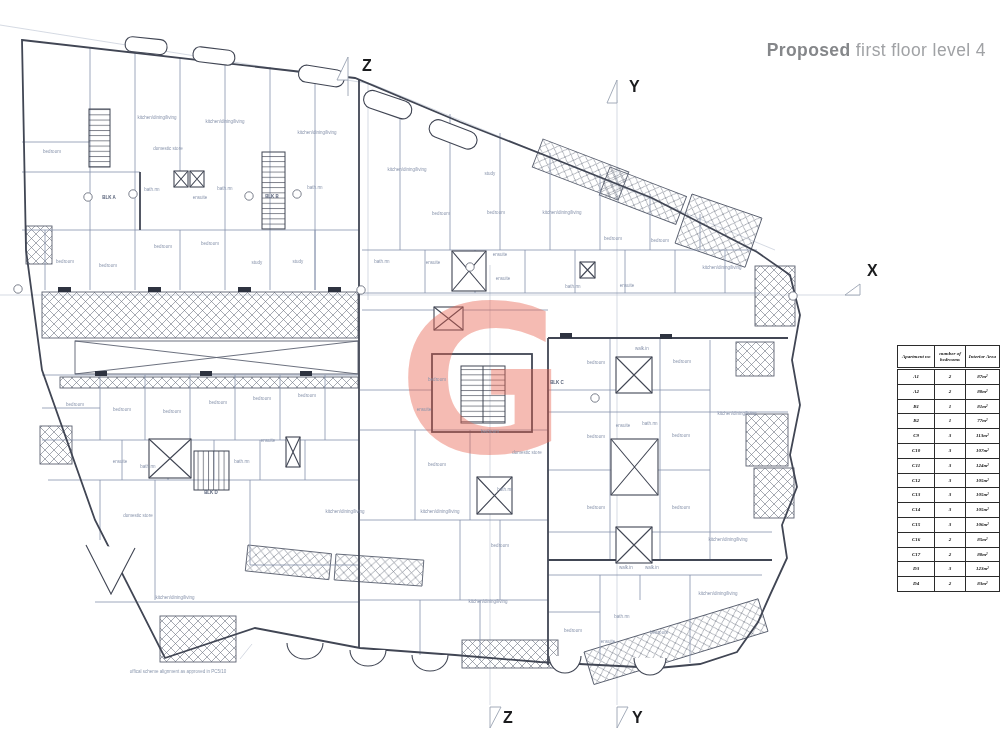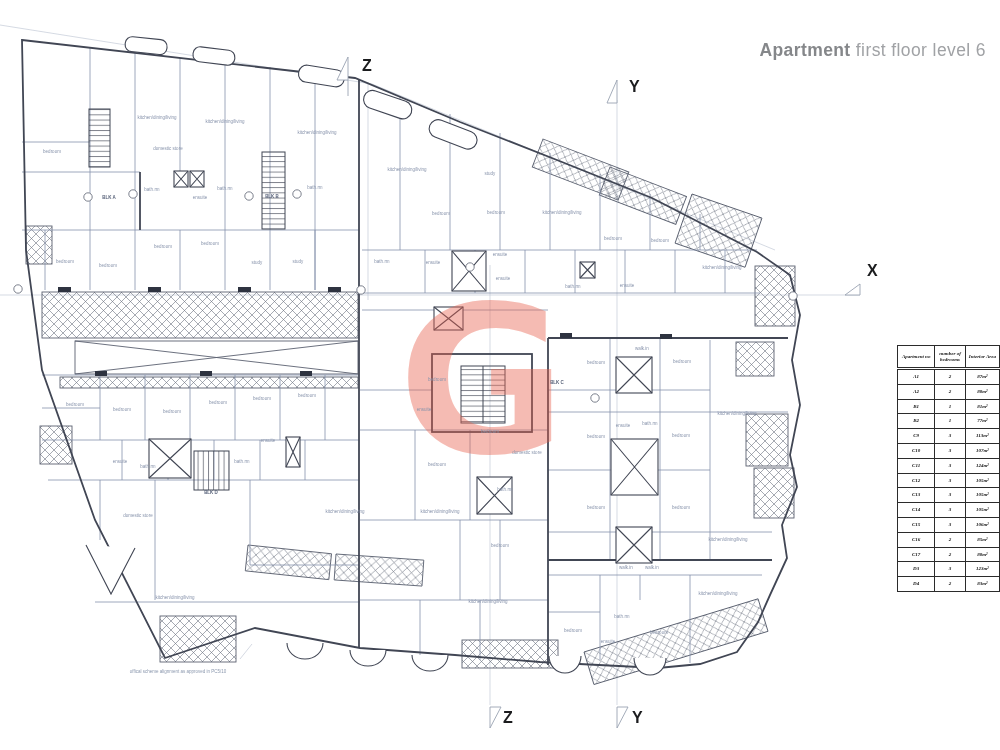--- a/index.html
+++ b/index.html
@@ -267,21 +267,21 @@
       <span class="rlabel" style="left: 307px; top: 396px;">bedroom</span>
       <span class="rlabel" style="left: 120px; top: 462px;">ensuite</span>
       <span class="rlabel" style="left: 148px; top: 467px;">bath.rm</span>
       <span class="rlabel" style="left: 242px; top: 462px;">bath.rm</span>
       <span class="rlabel" style="left: 268px; top: 441px;">ensuite</span>
       <span class="rlabel blk" style="left: 211px; top: 493px;">BLK D</span>
       <span class="rlabel" style="left: 138px; top: 516px;">domestic store</span>
       <span class="rlabel" style="left: 175px; top: 598px;">kitchen/dining/living</span>
     </div>
 
-  <div class="title"><b>Apartment</b><span> first floor level 6</span></div>
+  <div class="title"><b>Proposed</b><span> first floor level 4</span></div>
 
   <div class="axis-letter" style="left:362px;top:58px">Z</div>
   <div class="axis-letter" style="left:629px;top:79px">Y</div>
   <div class="axis-letter" style="left:867px;top:263px">X</div>
   <div class="axis-letter" style="left:503px;top:710px">Z</div>
   <div class="axis-letter" style="left:632px;top:710px">Y</div>
 
   <div class="note">offical scheme alignment as approved in PC5/10</div>
 
   <table class="apt">

